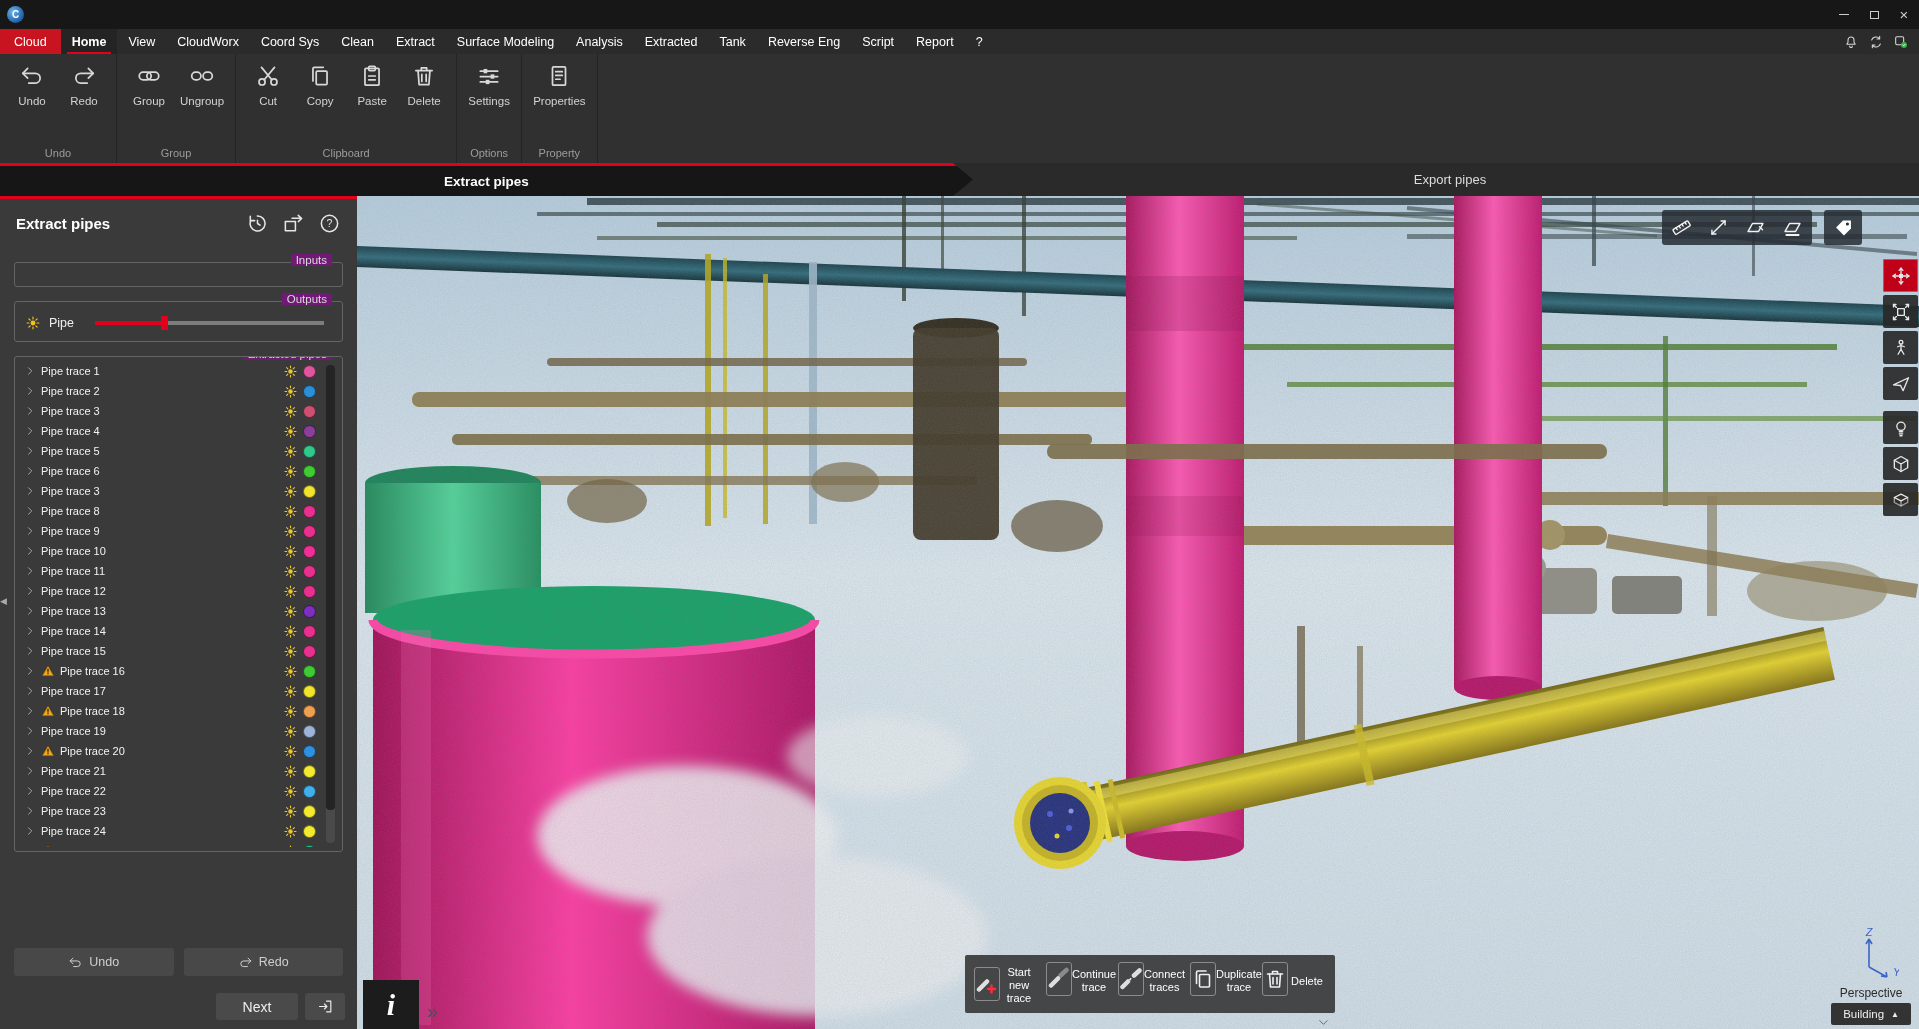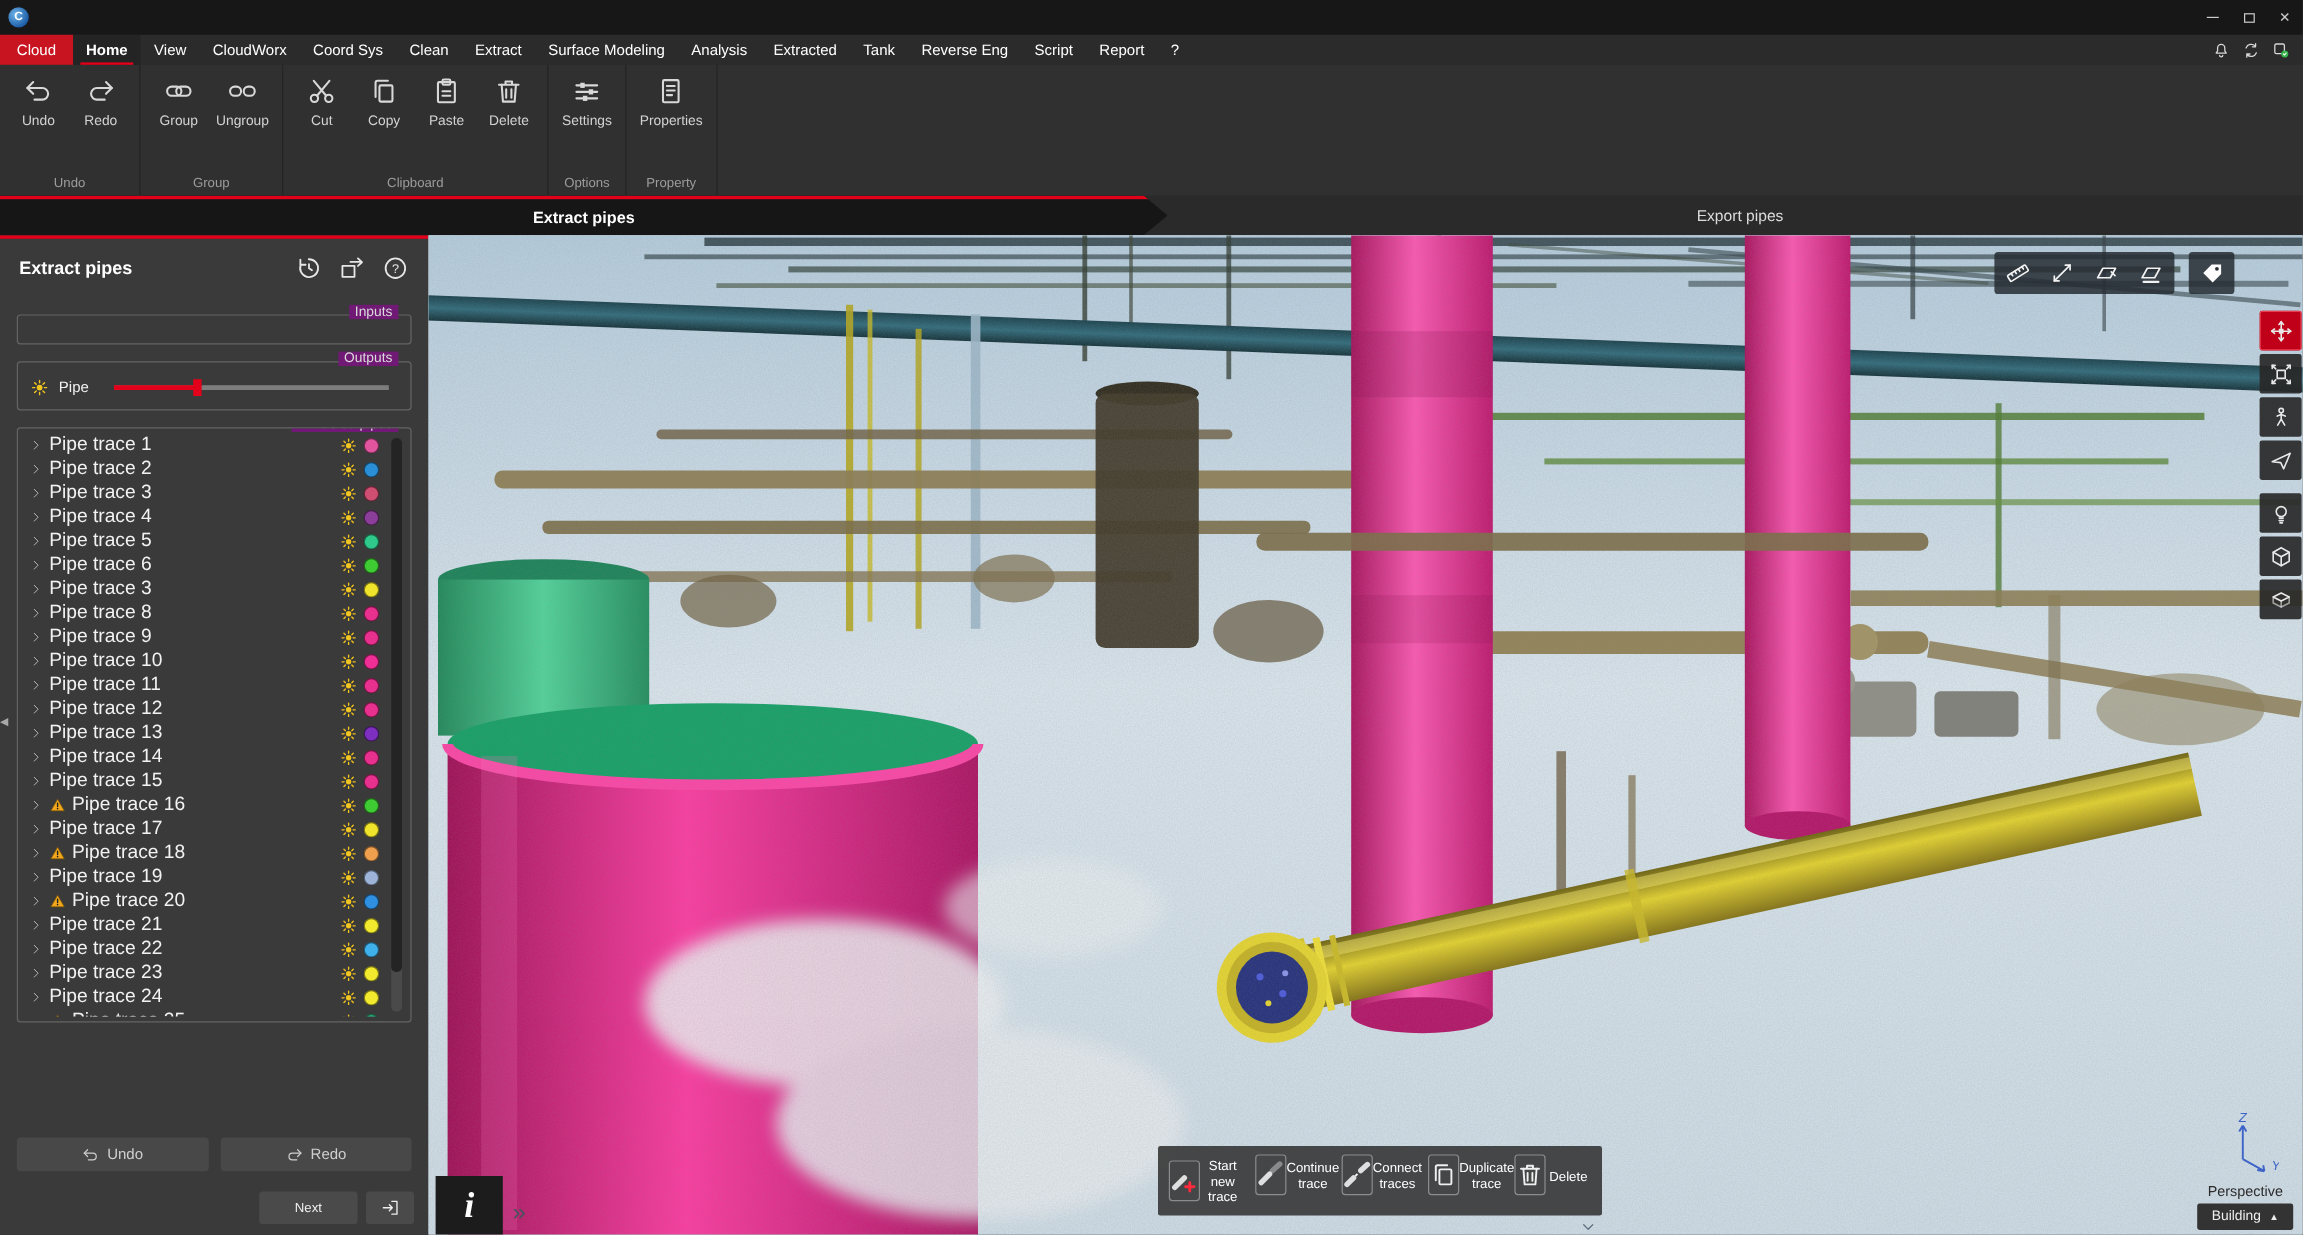--- a/index.html
+++ b/index.html
@@ -68,31 +68,31 @@
   .filter-btn .icn{width:14px;height:14px;color:#fff}
   .filter-btn .icn.small{width:11px;height:11px}
 
   .listbox{height:496px;padding:4px 4px 4px 6px;overflow:hidden}
   .pipe-list{height:100%;overflow:hidden;padding-right:22px}
   .pipe-row{height:20px;display:flex;align-items:center;gap:5px;padding-left:3px}
   .pipe-row .icn{flex:none}
   .pipe-row .icn.chev{width:12px;height:12px;color:#bdbdbd}
   .pipe-row .icn.warn{width:14px;height:14px}
   .pipe-row .icn.sun{width:15px;height:15px}
-  .pname{font-size:16px;color:#f2f2f2;flex:1;white-space:nowrap;overflow:hidden}
+  .pname{font-size:11px;color:#f2f2f2;flex:1;white-space:nowrap;overflow:hidden}
   .dot{width:13px;height:13px;border-radius:50%;border:1px solid rgba(0,0,0,.5);flex:none}
   .vscroll{position:absolute;right:7px;top:8px;bottom:8px;width:9px;background:#4a4a4a;border-radius:4px}
   .vscroll .thumb{position:absolute;left:0;right:0;top:0;height:93%;background:#242424;border-radius:4px}
 
   .ur-row{margin:30px 14px 0;margin-top:auto;display:flex;gap:10px}
   .pbtn{flex:1;height:28px;background:#484848;border:none;border-radius:3px;color:#cfcfcf;font-size:12.5px;
     display:flex;align-items:center;justify-content:center;gap:6px;font-family:inherit}
   .pbtn .icn{width:15px;height:15px;color:#cfcfcf}
   .next-row{margin:17px 12px 9px 0;display:flex;justify-content:flex-end;gap:7px}
-  .next-btn{width:82px;height:27px;background:#4a4a4a;border:none;border-radius:3px;color:#eee;font-size:11px;font-family:inherit}
+  .next-btn{width:82px;height:27px;background:#4a4a4a;border:none;border-radius:3px;color:#eee;font-size:14px;font-family:inherit}
   .exit-btn{width:40px;height:27px;background:#4a4a4a;border:none;border-radius:3px;display:flex;align-items:center;justify-content:center}
   .exit-btn .icn{width:17px;height:17px;color:#eee}
 
   
   .viewport{flex:1;position:relative;overflow:hidden;background:#cfe0ec}
   .scene{position:absolute;inset:0;width:100%;height:100%}
 
   .measure-toolbar{position:absolute;left:1305px;top:14px;background:rgba(38,44,50,.85);border-radius:3px;
     display:flex;gap:2px;padding:2px}
   .mt-btn{width:35px;height:31px;display:flex;align-items:center;justify-content:center;border-radius:2px}

